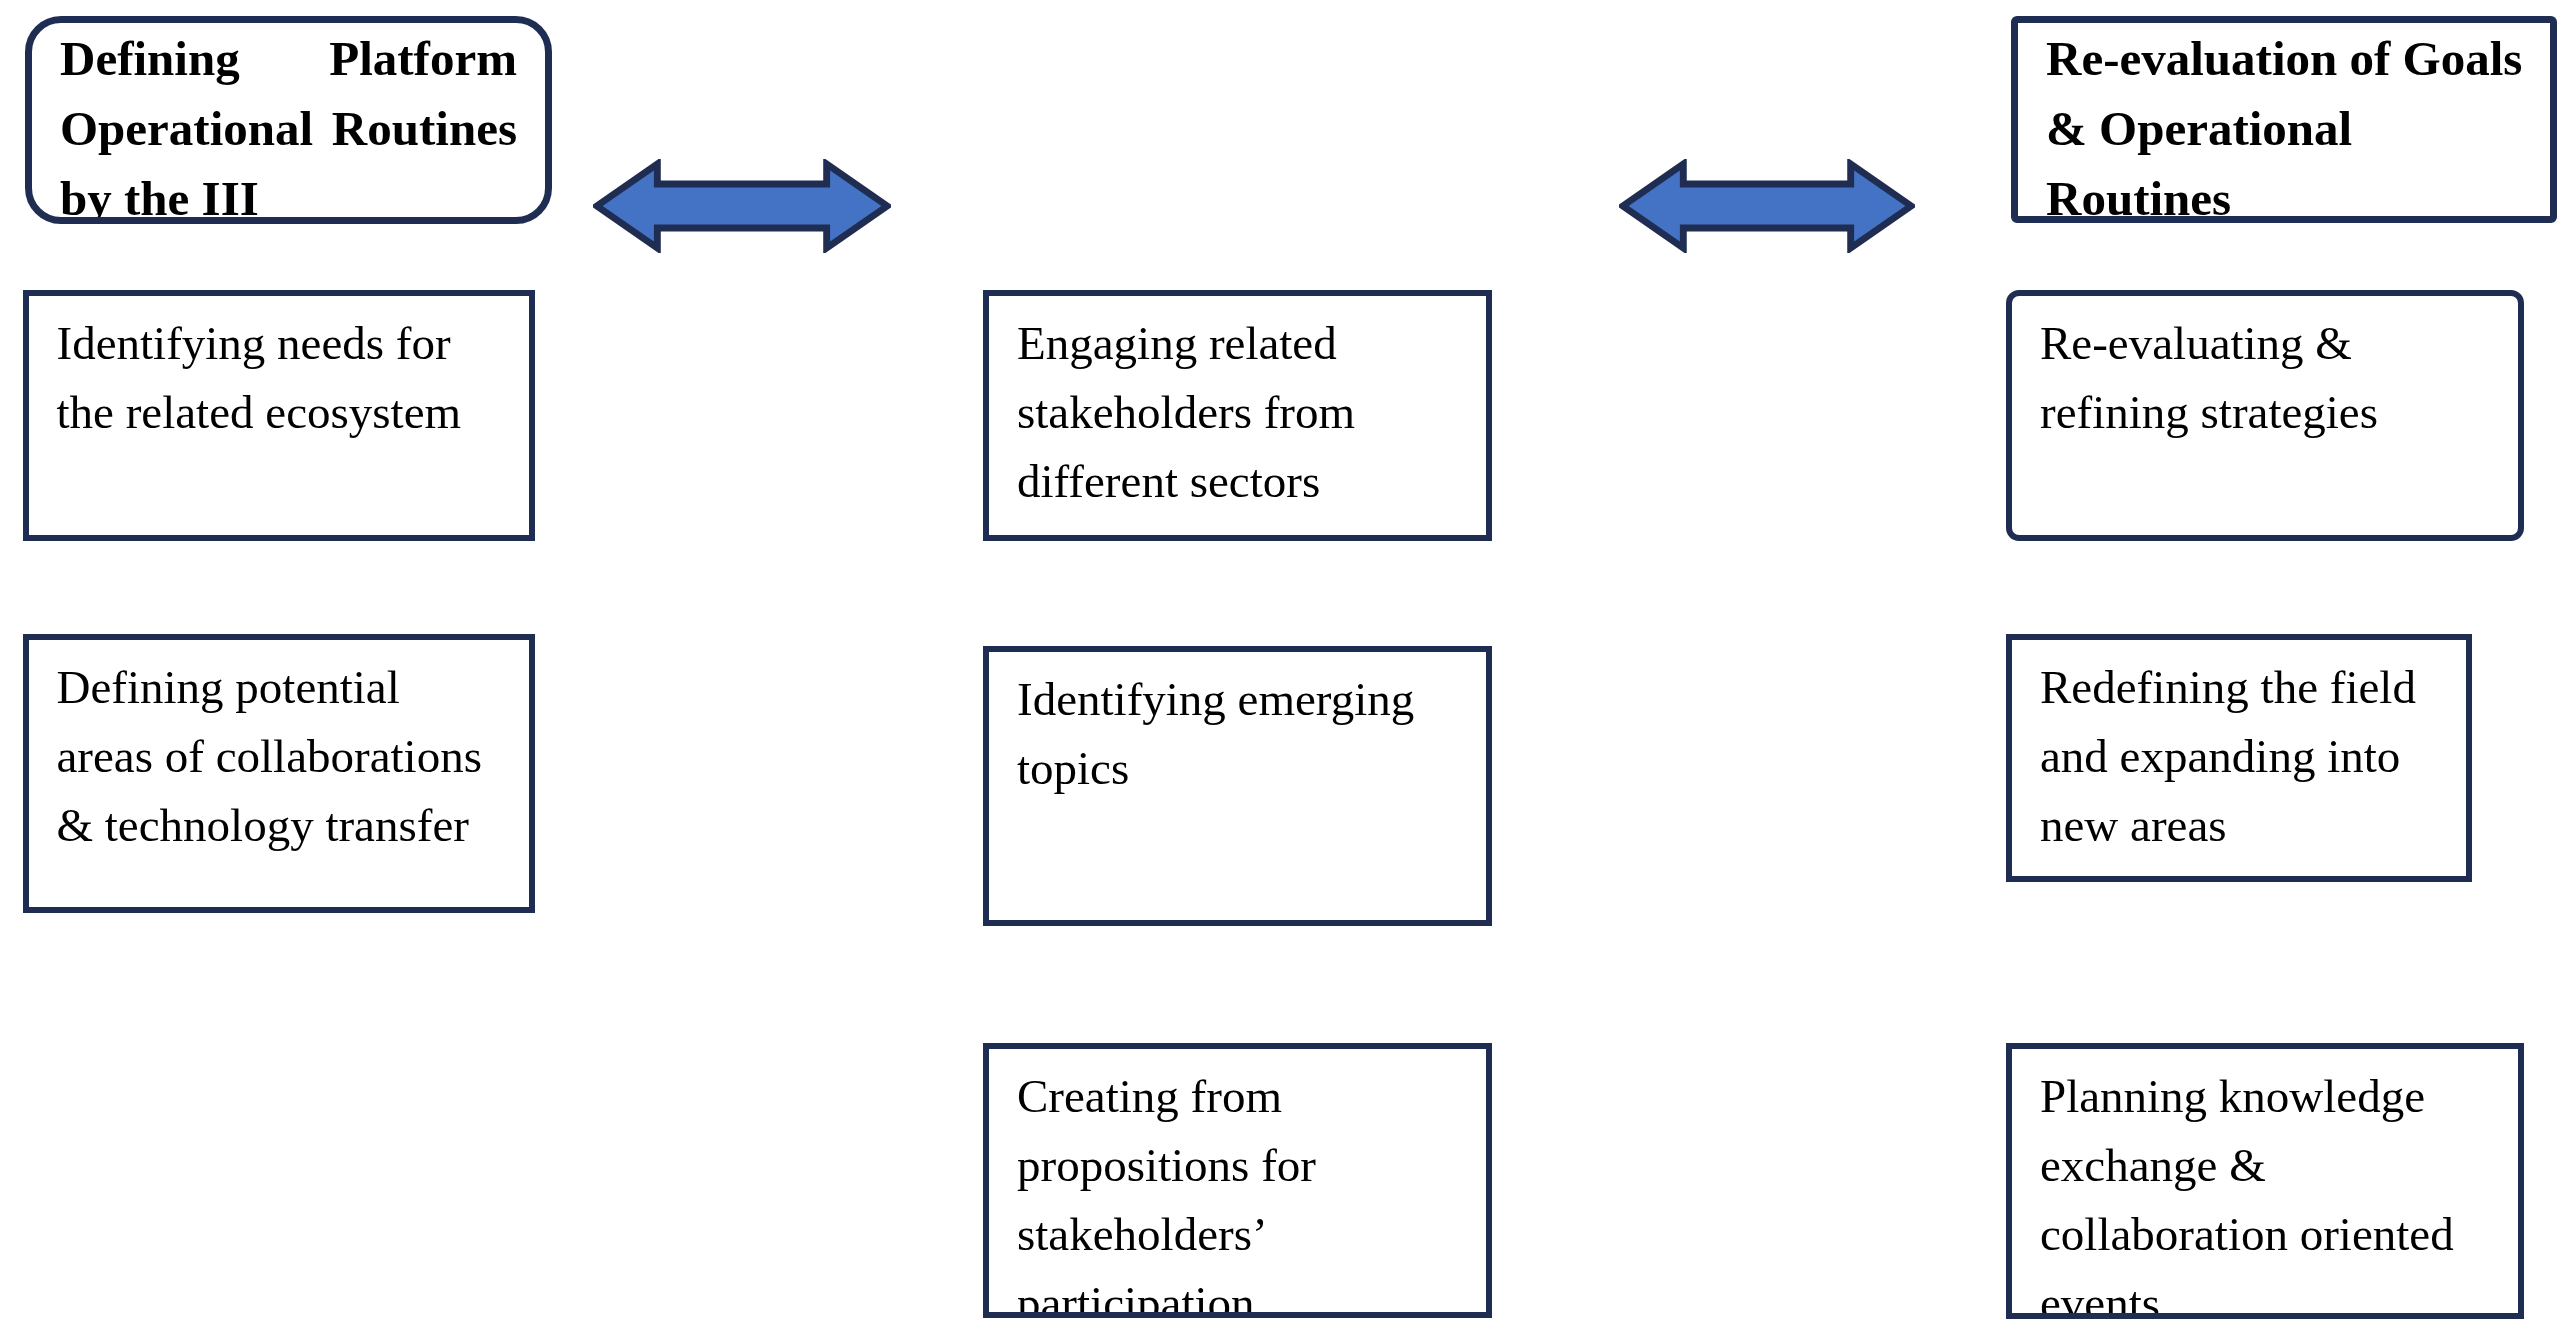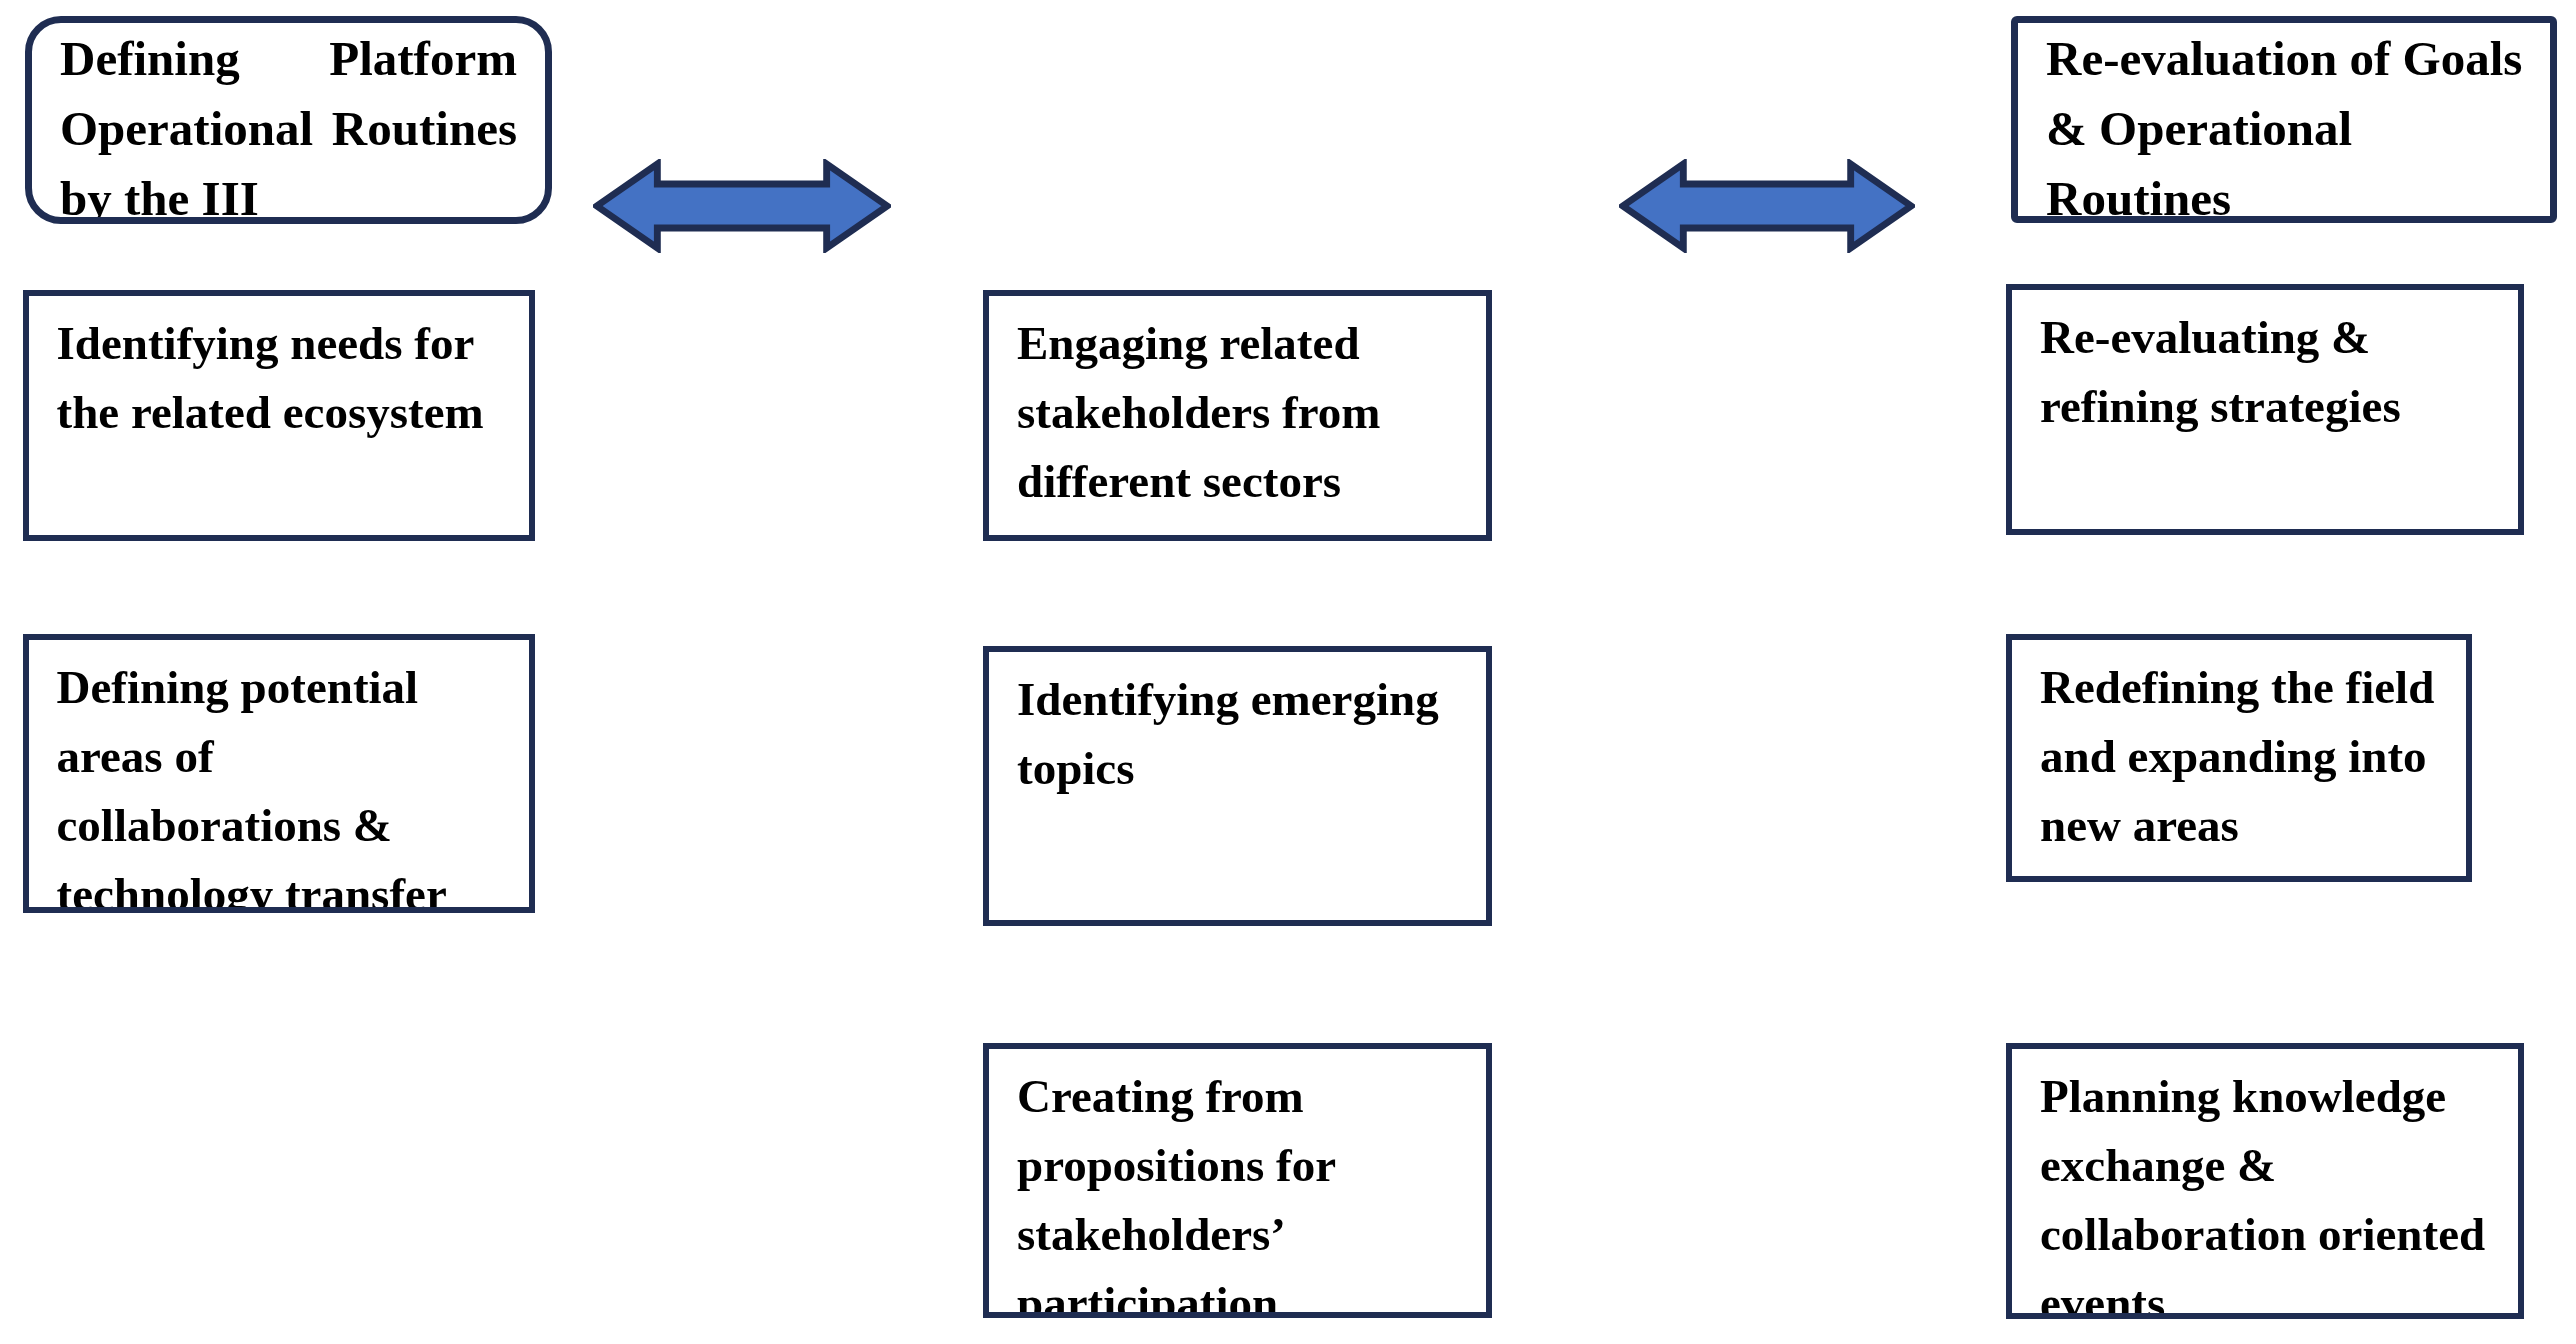--- a/index.html
+++ b/index.html
@@ -30,21 +30,21 @@
     padding:1.2px 28px 0 28px;
     overflow:hidden;
   }
   .hdr.justify{text-align:justify;}
   .hdr.tight-right{padding-right:8.7px;}
   .box{
     position:absolute;
     box-sizing:border-box;
     border:6.9px solid var(--navy);
     background:var(--bg);
-    font-weight:700;
+    font-weight:400;
     font-size:47px;
     line-height:69px;
     padding:12.5px 28px 0 28px;
     overflow:hidden;
   }
   .box.tight-right{padding-right:11.2px;}
   .arrow{
     position:absolute;
   }
   .arrow svg{display:block;width:100%;height:100%;}
@@ -66,21 +66,21 @@
 
   
   .box-0-0{left:22.5px;top:290px; width:512px;height:251px;}
   .box-0-1{left:22.5px;top:634px;width:512px;height:279px;}
   .box-0-2{left:22.5px;top:1043px;width:512px;height:248px;}
   
   .box-1-0{left:983px;top:290px; width:509px;height:251px;}
   .box-1-1{left:983px;top:646px;width:509px;height:280px;}
   .box-1-2{left:983px;top:1043px;width:509px;height:275px;}
   
-  .box-2-0{left:2006px;top:284px; width:518px;height:251px;}
+  .box-2-0{left:2006px;top:290px; width:518px;height:251px;border-radius:13px;}
   .box-2-1{left:2006px;top:634px;width:466px;height:248px;}
   .box-2-2{left:2006px;top:1043px;width:518px;height:276px;}
 </style>
 </head>
 <body>
 
 <div class="canvas">
 
   <div class="hdr hdr-0 justify">Defining Platform Operational Routines by the III</div>
 

